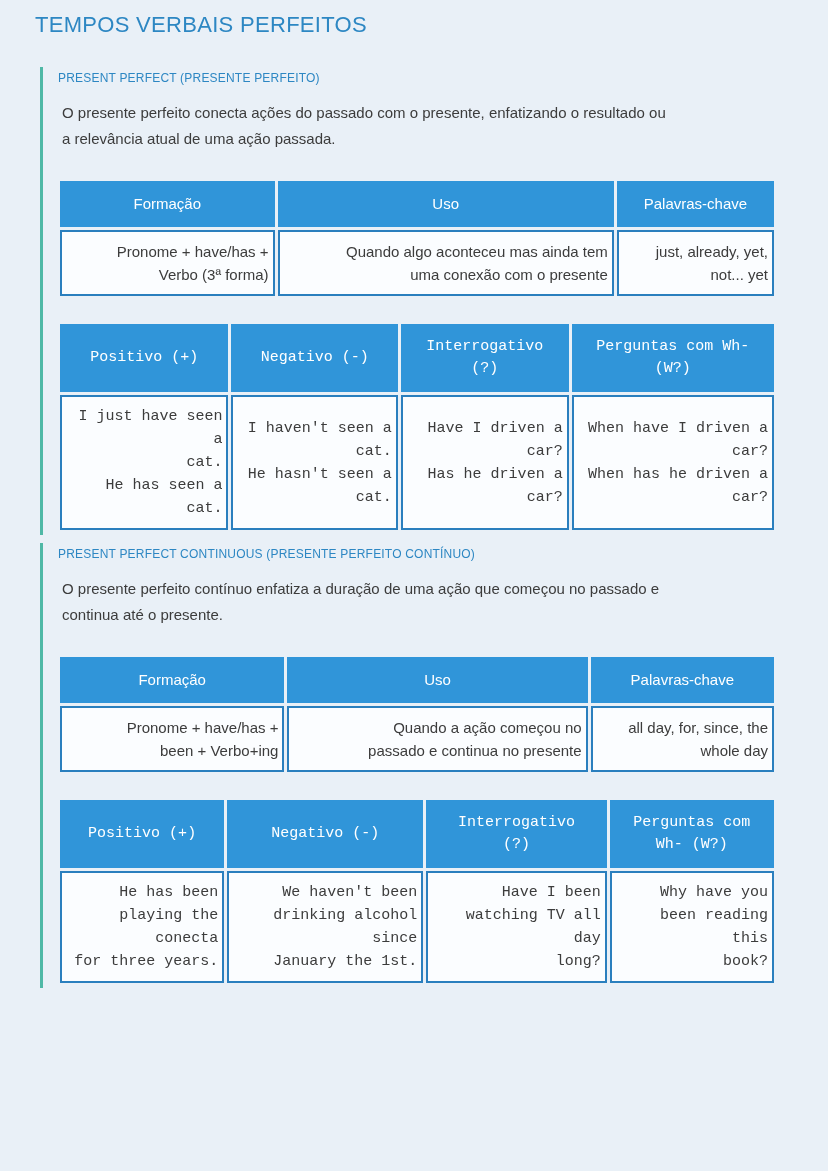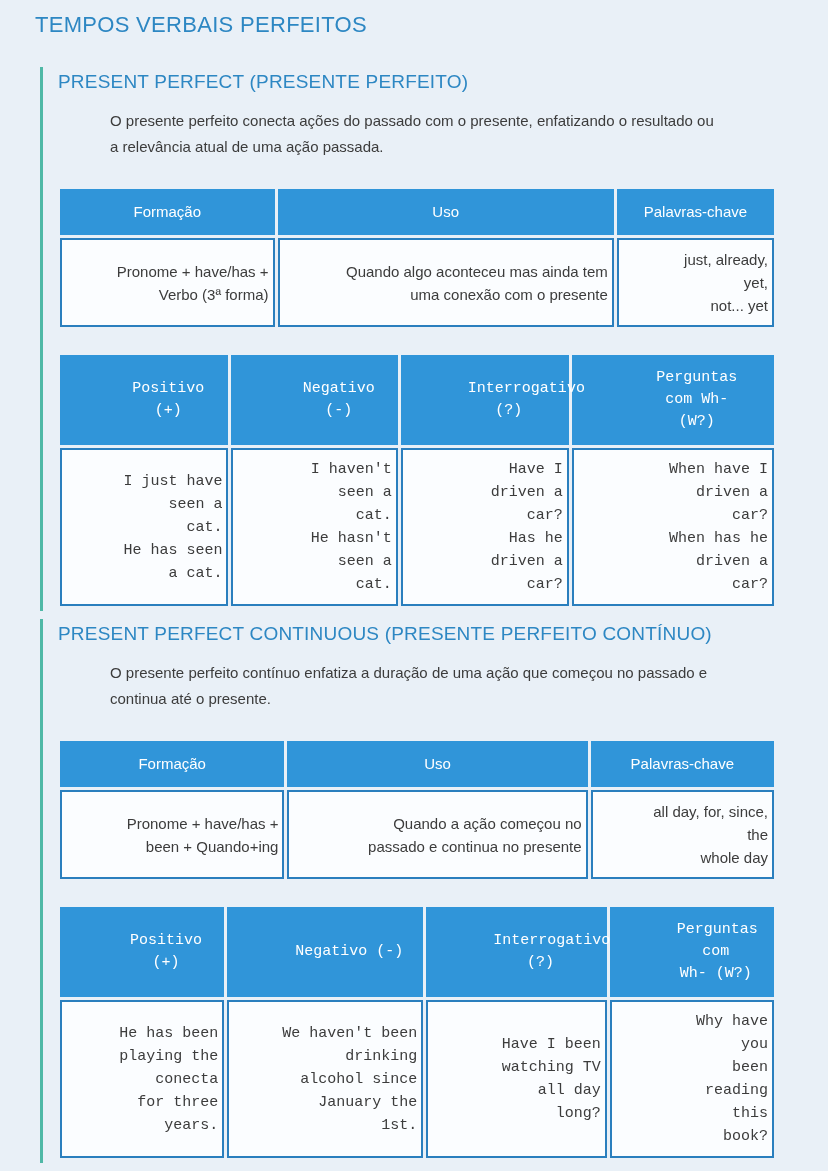--- a/index.html
+++ b/index.html
@@ -23,21 +23,21 @@
   .section {
     margin-left: 40px;
     margin-right: 40px;
     border-left: 3px solid #4fb8a6;
     padding: 4px 0 2px 15px;
   }
   .section-first { margin-top: 29px; }
   .section-second { margin-top: 8px; }
   .section-heading {
     margin: 0 0 15px 0;
-    font-size: 19px;
+    font-size: 12px;
     font-weight: 500;
     color: #2d87c3;
     letter-spacing: 0.2px;
   }
   .description {
     margin: 0 0 26px 4px;
     font-size: 15px;
     line-height: 26px;
     color: #3c3c3c;
   }
@@ -63,21 +63,21 @@
   .grammar-table td {
     background: #fbfdff;
     border: 2px solid #2a7fbe;
     font-size: 15px;
     line-height: 23px;
     padding: 8px 4px;
     text-align: right;
     vertical-align: middle;
     color: #3c3c3c;
   }
-  .cell-line, .header-line { display: block; margin-left: 48px; }
+  .cell-line, .header-line { display: block; }
 </style>
 </head>
 <body>
 
 <div class="page">
 
   <h1 class="page-title">TEMPOS VERBAIS PERFEITOS</h1>
 
   <div class="section section-first">
 
@@ -193,21 +193,21 @@
         <tr>
           <th>Formação</th>
           <th>Uso</th>
           <th>Palavras-chave</th>
         </tr>
       </thead>
       <tbody>
         <tr>
           <td>
             <span class="cell-line">Pronome + have/has +</span>
-            <span class="cell-line">been + Quando+ing</span>
+            <span class="cell-line">been + Verbo+ing</span>
           </td>
           <td>
             <span class="cell-line">Quando a ação começou no</span>
             <span class="cell-line">passado e continua no presente</span>
           </td>
           <td>
             <span class="cell-line">all day, for, since, the</span>
             <span class="cell-line">whole day</span>
           </td>
         </tr>

